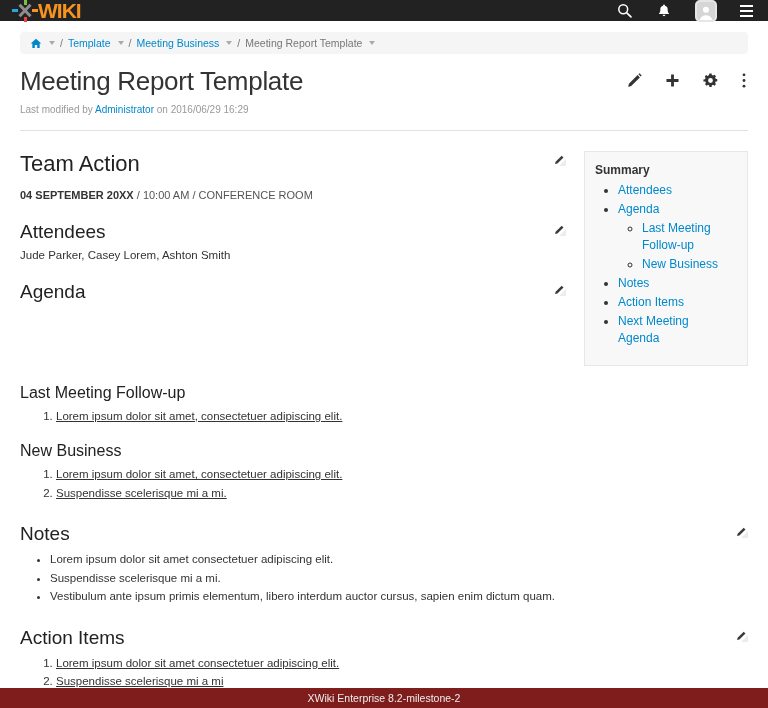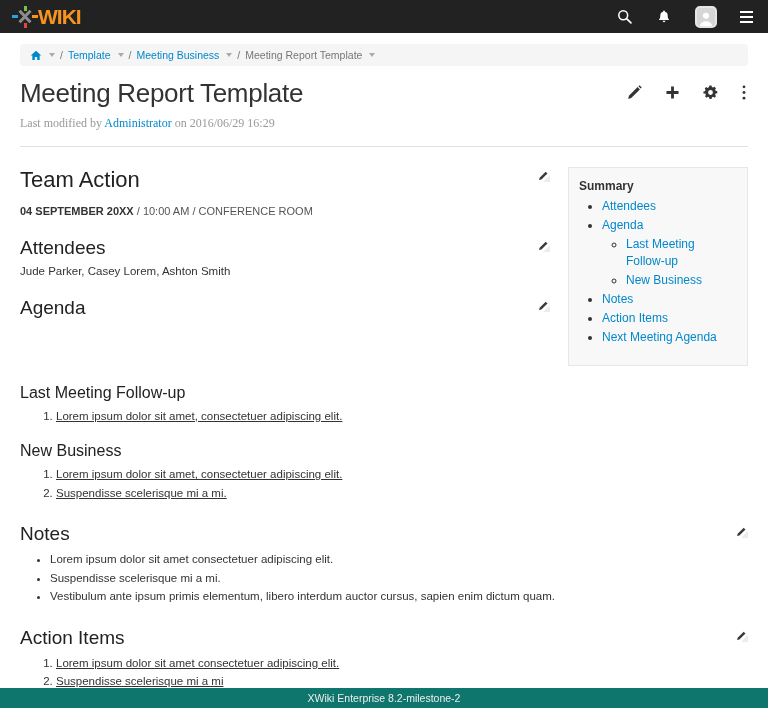--- a/index.html
+++ b/index.html
@@ -2,21 +2,21 @@
 <html><head>
 <meta charset="utf-8">
 <style>
   * { margin:0; padding:0; box-sizing:border-box; }
   html,body { width:768px; }
   body {
     height:708px; position:relative; background:#fff; overflow:hidden;
     font-family:"Liberation Sans","DejaVu Sans",sans-serif; color:#333;
   }
   
-  .navbar { height:33px; background:#222; display:flex; align-items:center; justify-content:space-between; padding:0 13px; }
+  .navbar { height:21px; background:#222; display:flex; align-items:center; justify-content:space-between; padding:0 13px; }
   .logo { display:flex; align-items:center; gap:1px; cursor:pointer; }
   .logo-mark { position:relative; width:24px; height:26px; }
   .logo-mark span { position:absolute; }
   .lm-d1 { left:4px; top:11.5px; width:16px; height:3px; background:#8d8d8d; transform:rotate(47deg); }
   .lm-d2 { left:4px; top:11.5px; width:16px; height:3px; background:#8d8d8d; transform:rotate(-47deg); }
   .lm-top { left:10.5px; top:2px; width:3px; height:5px; background:#7ac143; }
   .lm-bot { left:10.5px; top:19px; width:3px; height:5px; background:#e8433f; }
   .lm-left { left:-1px; top:11.5px; width:6px; height:3px; background:#28a5dc; }
   .lm-right { left:19px; top:11.5px; width:6px; height:3px; background:#f8941d; }
   .logo-text { color:#f8941d; font-size:21px; font-weight:bold; letter-spacing:-1px; }
@@ -29,48 +29,48 @@
   .breadcrumb { margin:11px 20px 8px; background:#f5f5f5; border-radius:4px; padding:5px 10px; font-size:10.5px; color:#777; display:flex; align-items:center; gap:5px; }
   .breadcrumb a { color:#0088cc; text-decoration:none; cursor:pointer; }
   .crumb-current { color:#777; }
   .caret { display:inline-block; width:0; height:0; border-left:3.5px solid transparent; border-right:3.5px solid transparent; border-top:4px solid #aaa; margin-left:2px; cursor:pointer; }
   
   .main { padding:0 20px; }
   .title-row { display:flex; align-items:flex-start; justify-content:space-between; margin-top:12px; }
   .page-title { font-size:26px; font-weight:400; color:#333; letter-spacing:-0.3px; }
   .page-actions { display:flex; align-items:center; gap:21px; padding-top:6px; }
   .act-btn { background:none; border:none; cursor:pointer; padding:0; display:flex; }
-  .modified { font-size:12px; color:#999; margin-top:7px;font-family:Liberation Serif, serif; }
+  .modified { font-size:10px; color:#999; margin-top:7px; }
   .modified a { color:#0088cc; text-decoration:none; }
   hr.sep { border:none; border-top:1px solid #e1e1e1; margin:15px 0 0; }
   
   .content-top { display:flex; margin-top:20px; }
   .col-left { flex:1; padding-right:18px; }
   .hrow { display:flex; align-items:flex-start; justify-content:space-between; }
   .doc-h1 { font-size:22px; font-weight:400; color:#222; }
   .doc-h2 { font-size:19px; font-weight:400; color:#222; }
   .doc-h3 { font-size:16px; font-weight:400; color:#222; }
   .sec-edit { background:none; border:none; cursor:pointer; padding:2px 0 0; display:flex; }
   .meta-line { font-size:11px; color:#555; margin:12px 0 20px; }
   .meta-line b { color:#333; }
   .plain { font-size:11.5px; color:#333; margin:6px 0 20px; }
   .h2-block { margin-top:22px; }
   .h3-block { margin-top:18px; }
   .main ol { margin:7px 0 6px; padding-left:36px; font-size:11.5px; color:#333;text-decoration:underline; }
   .main ul.b { margin:7px 0 6px; padding-left:30px; font-size:11.5px; color:#333; }
   .main li { margin:3px 0; line-height:1.35; }
   ul.sub { list-style:circle; margin:3px 0 0; padding-left:30px; }
   
-  .summary { width:180px; background:#f8f8f8; border:1px solid #e7e7e7; padding:11px 16px 16px 10px; font-size:12px; align-self:flex-start; }
+  .summary { width:164px; background:#f8f8f8; border:1px solid #e7e7e7; padding:11px 16px 16px 10px; font-size:12px; align-self:flex-start; }
   .summary-title { font-weight:bold; font-size:12px; color:#333; }
   .summary ul { margin:5px 0 0; padding-left:23px; }
   .summary ul ul { list-style:circle; margin:3px 0 0; padding-left:24px; }
   .summary li { margin:3px 0; }
   .summary a { color:#0088cc; text-decoration:none; cursor:pointer; }
-  .bottom-bar { position:absolute; left:0; right:0; bottom:0; height:20px; background:#0f766e; color:#ededed; font-size:10.5px; text-align:center; line-height:20px; }
+  .bottom-bar { position:absolute; left:0; right:0; bottom:0; height:20px; background:#7f1d1d; color:#ededed; font-size:10.5px; text-align:center; line-height:20px; }
 </style>
 </head>
 <body>
 
 <div class="navbar">
   <div class="logo">
     <span class="logo-mark">
       <span class="lm-d1"></span>
         <span class="lm-d2"></span>
       <span class="lm-top"></span>

